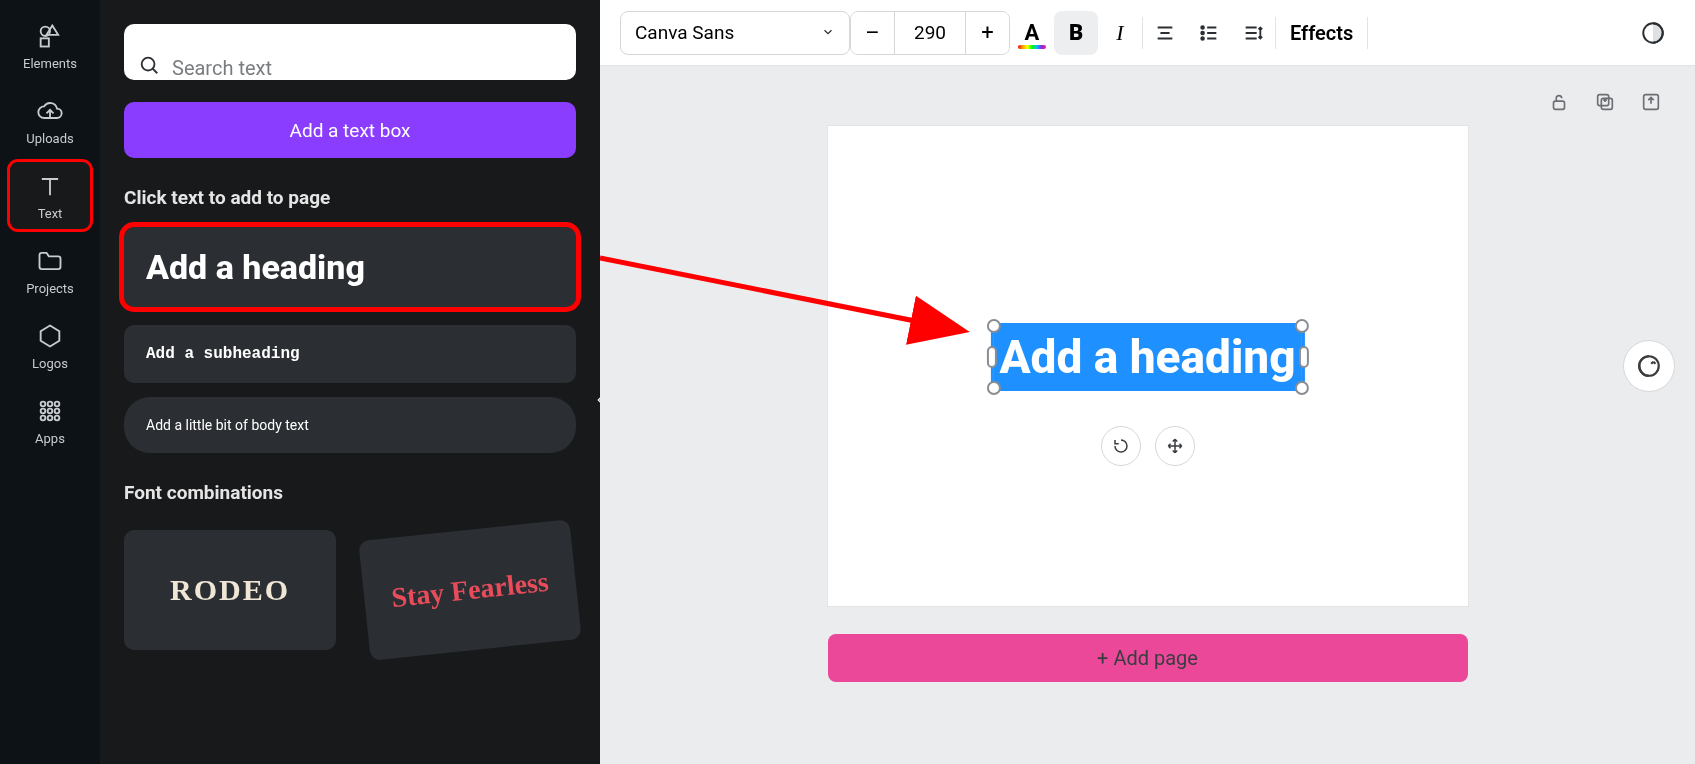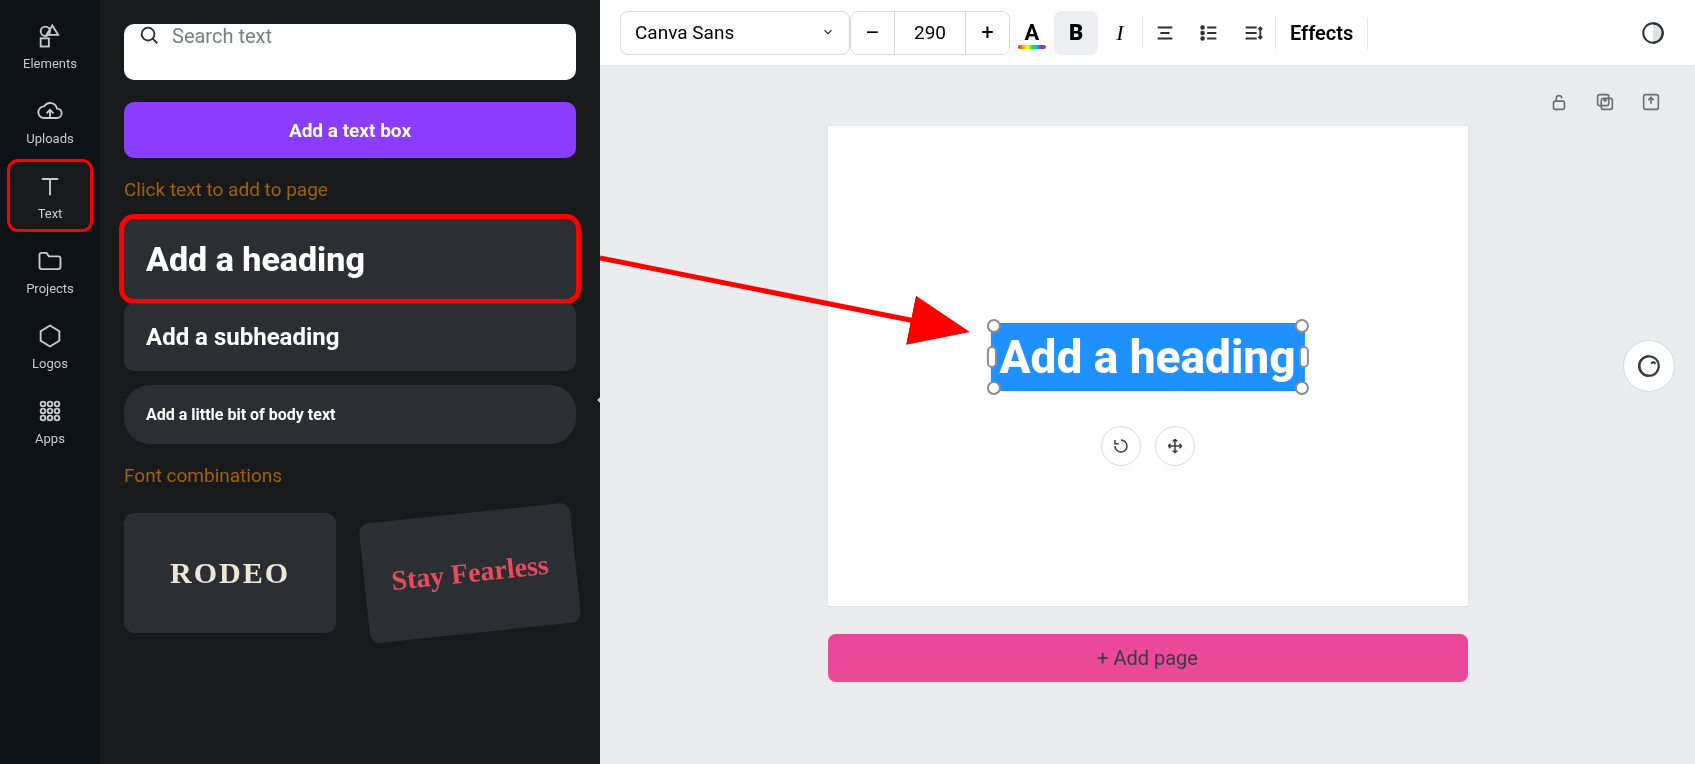--- a/index.html
+++ b/index.html
@@ -7,29 +7,29 @@
 
   
   .rail { width: 100px; background: #0d1216; display: flex; flex-direction: column; align-items: center; padding-top: 12px; gap: 8px; }
   .rail-item { width: 80px; padding: 10px 0 8px; display: flex; flex-direction: column; align-items: center; gap: 6px; color: #c8cbcf; font-size: 13px; cursor: pointer; border-radius: 8px; }
   .rail-item.selected { outline: 3px solid #ff0000; background: #18191b; }
   .rail-icon { width: 28px; height: 28px; display:flex; align-items:center; justify-content:center; }
   .rail-icon svg { width: 28px; height: 28px; stroke: #c8cbcf; fill: none; stroke-width: 1.6; }
 
   
   .panel { width: 500px; background: #18191b; display: flex; flex-direction: column; padding: 24px 24px 0; position: relative; }
-  .search { display:flex; align-items:flex-start; background:#fff; border-radius:10px; height:56px; padding:0 14px; gap:12px; }
+  .search { display:flex; align-items:flex-end; background:#fff; border-radius:10px; height:56px; padding:0 14px; gap:12px; }
   .search input { flex:1; border:none; outline:none; font-size:20px; color:#333; background:transparent; }
   .search input::placeholder { color:#7a7d80; }
-  .add-text-box { margin-top:22px; height:56px; background:#8b3dff; color:#fff; font-weight:700; font-size:19px; border:none; border-radius:10px; cursor:pointer; }
-  .section-label { color:#a16207; font-weight:400; font-size:19px; margin-top:20px; }
+  .add-text-box { margin-top:22px; height:56px; background:#8b3dff; color:#fff; font-weight:400; font-size:19px; border:none; border-radius:10px; cursor:pointer; }
+  .section-label { color:#e5e5e5; font-weight:700; font-size:19px; margin-top:28px; }
   .text-opt { margin-top:18px; background:#2b2f33; color:#fff; border-radius:10px; padding:20px 22px; cursor:pointer; }
   .opt-heading { font-size:34px; font-weight:800; outline:5px solid #ff0000; }
-  .opt-sub { font-size:24px; font-weight:700; margin-top:4px; }
-  .opt-body { font-size:16px; font-weight:700; margin-top:14px;border-radius:26px; }
+  .opt-sub { font-size:16px; font-weight:700; margin-top:18px;font-family:Liberation Mono, monospace; }
+  .opt-body { font-size:14px; font-weight:400; margin-top:14px;border-radius:26px; }
   .font-combos { display:flex; gap:28px; margin-top:26px; }
   .combo { flex:1; height:120px; background:#2b2f33; border-radius:10px; display:flex; align-items:center; justify-content:center; color:#f3ece1; font-weight:700; }
   .combo.rodeo { font-family: Georgia, serif; font-size:30px; letter-spacing:2px; color:#efe6d6; }
   .combo.fearless { font-family: "Brush Script MT", cursive; color:#e84b5a; font-size:28px; line-height:1; transform:rotate(-6deg); text-align:center; }
 
   .panel-collapse { position:absolute; right:-14px; top:370px; width:28px; height:60px; background:#18191b; border-radius:0 14px 14px 0; display:flex; align-items:center; justify-content:center; }
   .panel-collapse svg { width:14px; height:14px; stroke:#fff; }
 
   
   .canvas-area { flex:1; background:#ebecee; display:flex; flex-direction:column; position:relative; }

